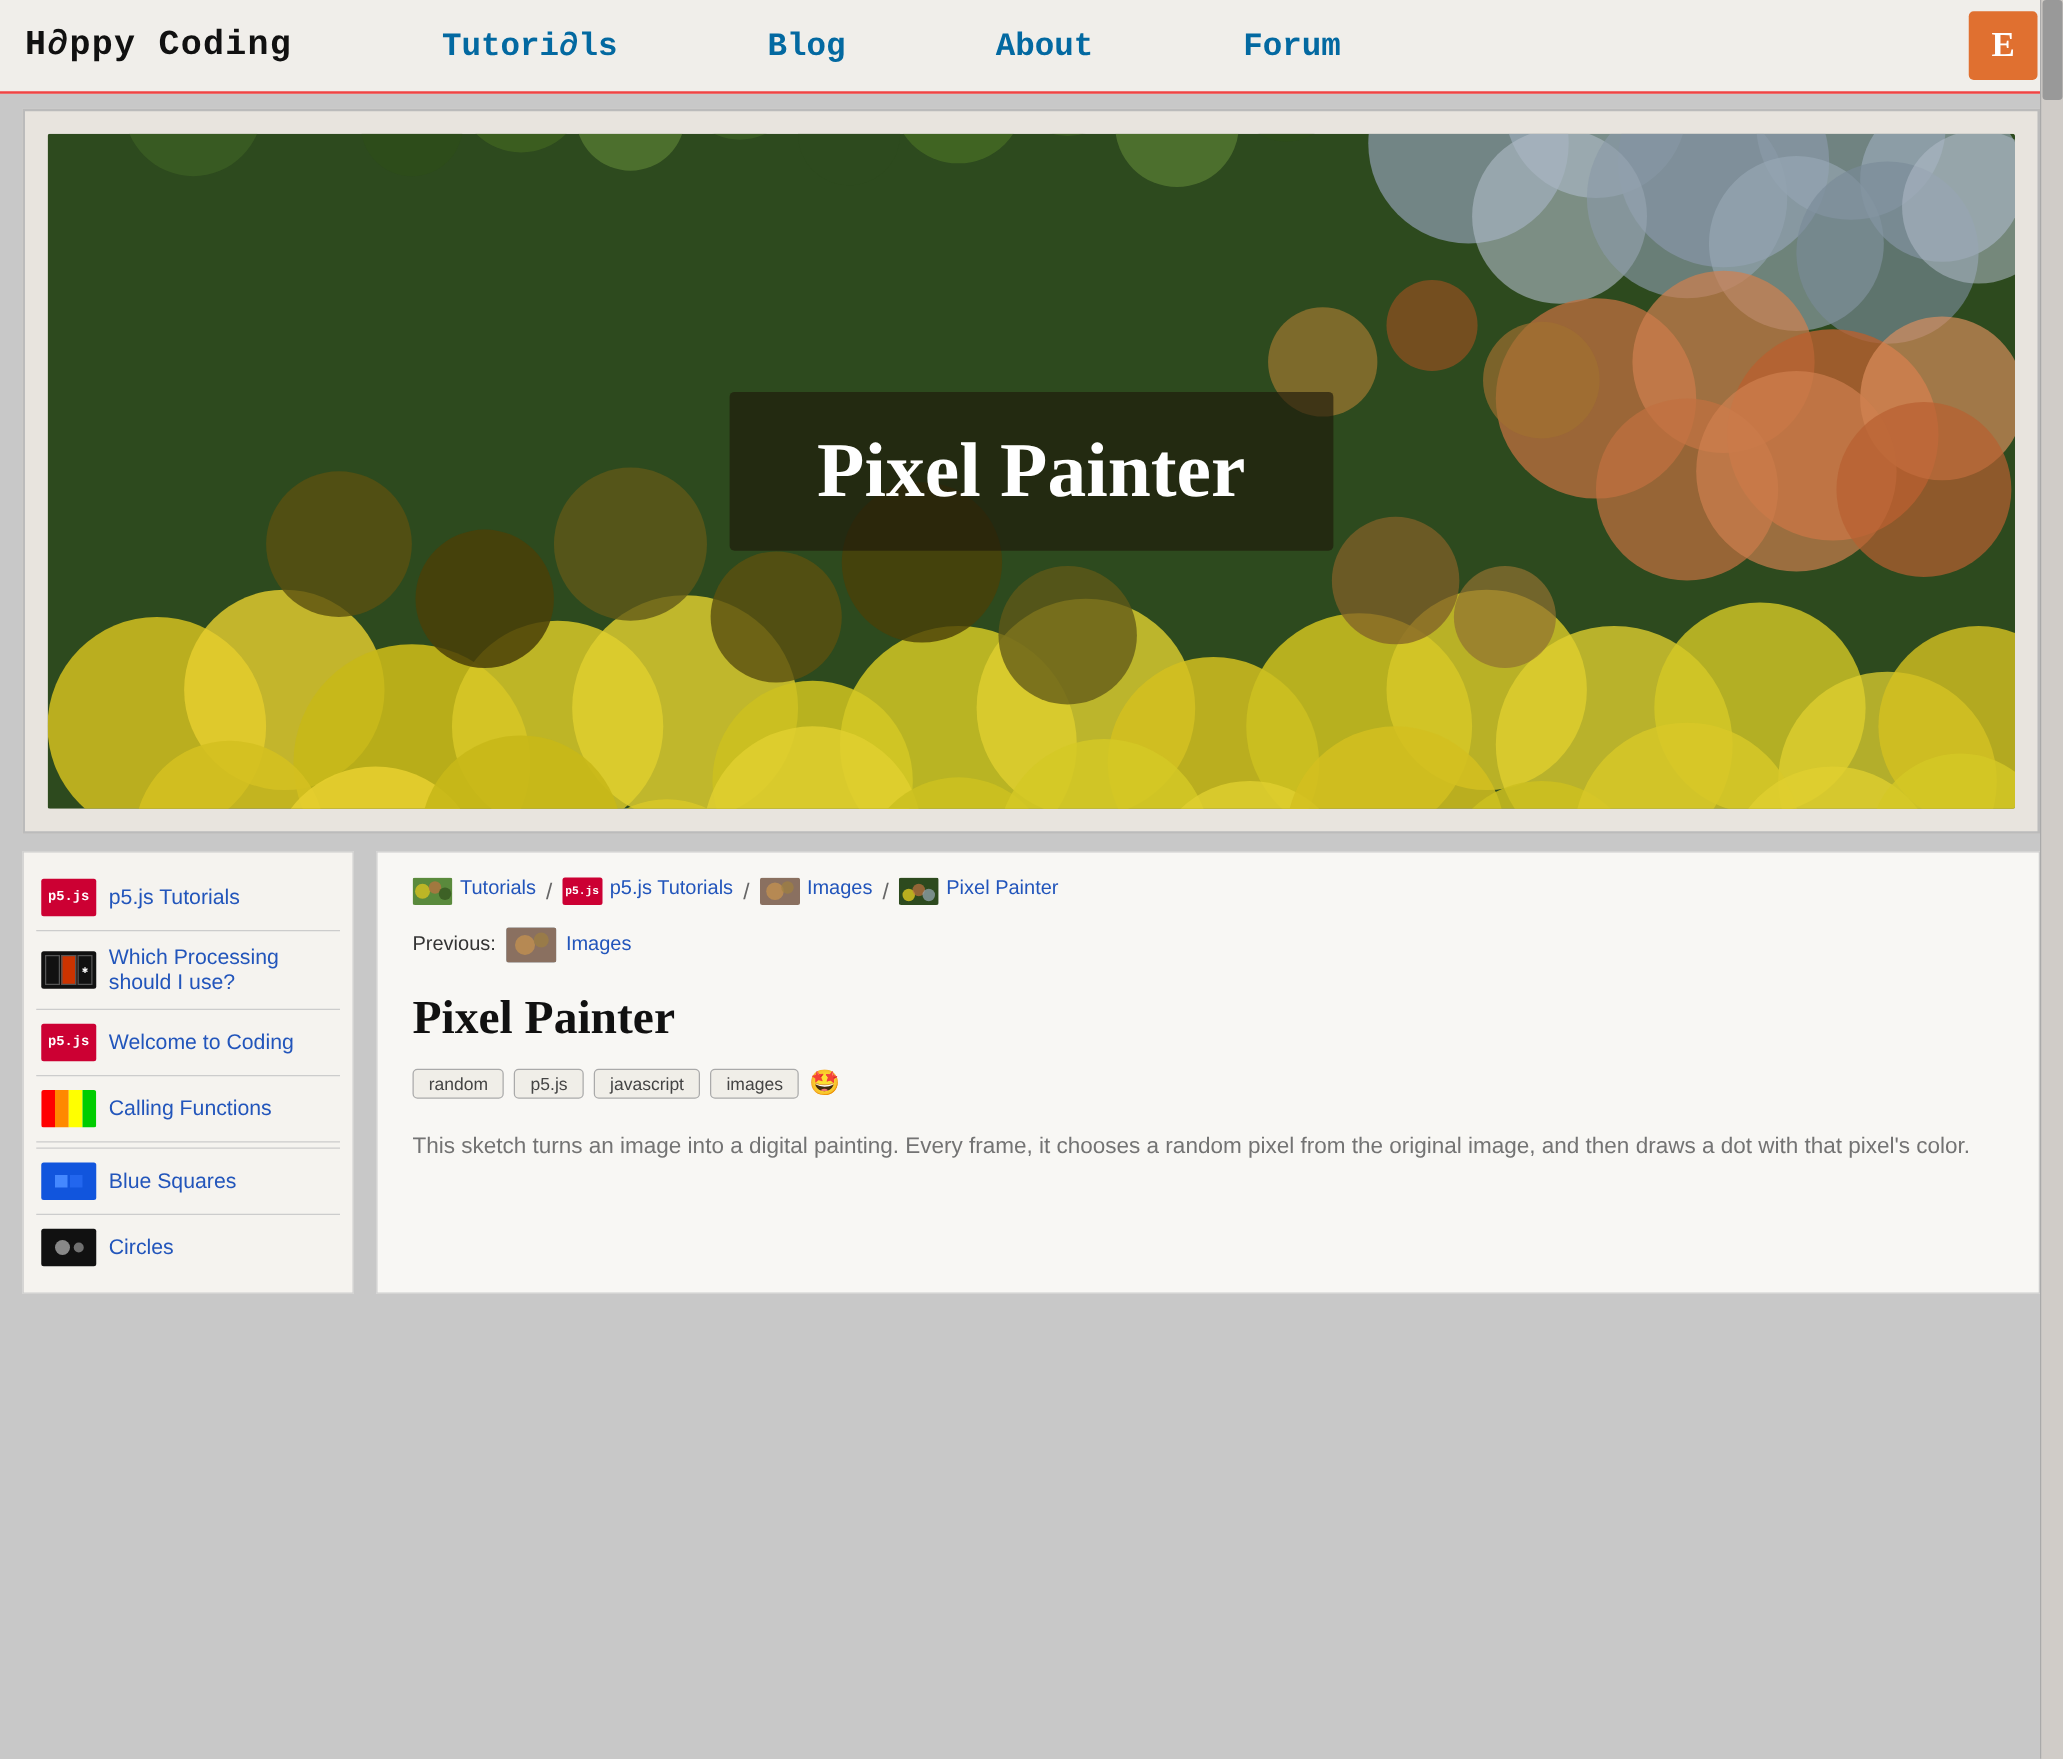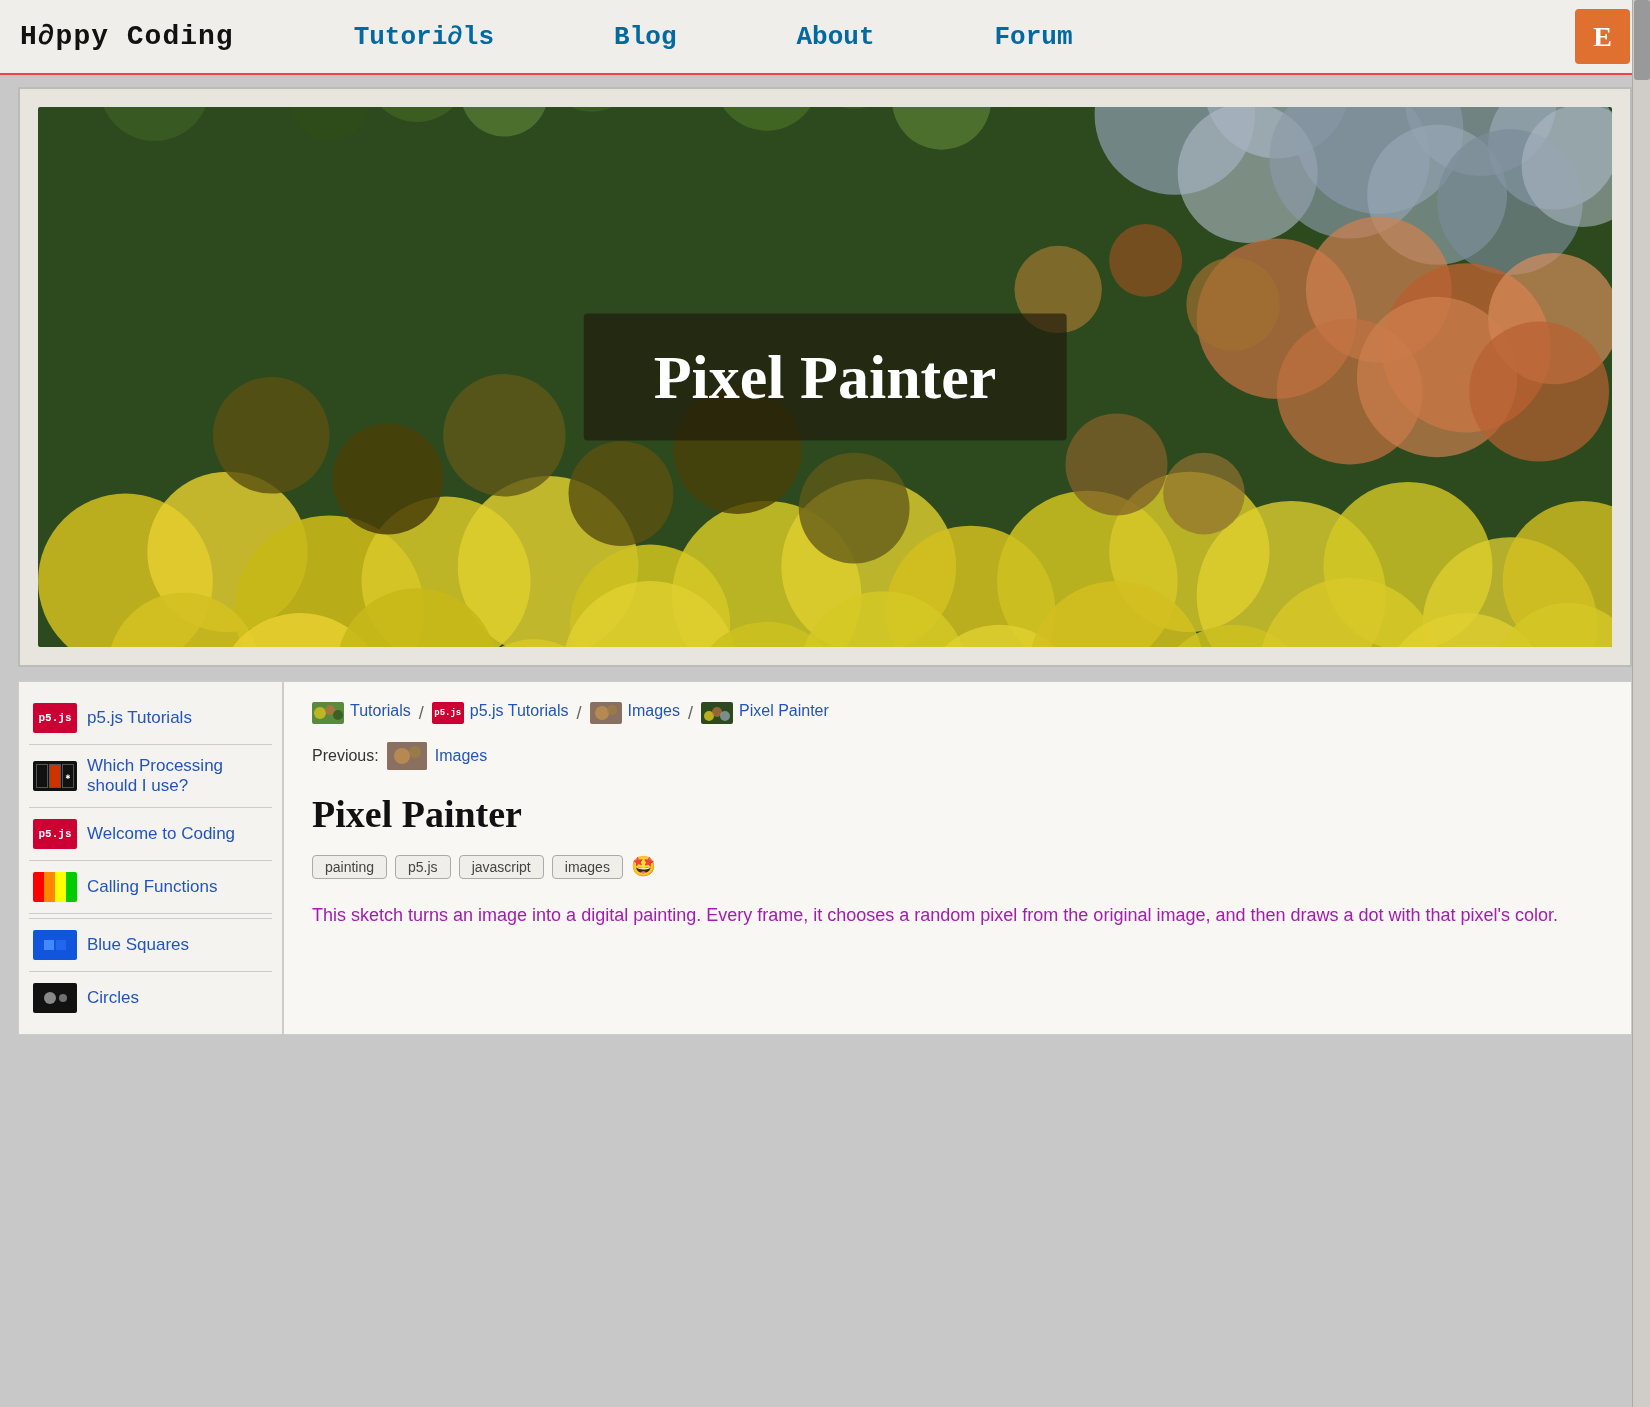--- a/index.html
+++ b/index.html
@@ -84,20 +84,21 @@
       font-size: 62px;
       font-weight: bold;
       font-family: Georgia, serif;
       white-space: nowrap;
     }
 
     
     .main-layout {
       display: flex;
       margin: 14px 18px 0 18px;
+      gap: 18px;
     }
 
     
     .sidebar {
       width: 265px;
       flex-shrink: 0;
       background: #f5f3ef;
       border: 1px solid #ccc;
       padding: 14px 10px;
     }
@@ -239,21 +240,21 @@
       cursor: pointer;
     }
     .tag-emoji {
       font-size: 20px;
     }
 
     
     .description {
       font-size: 18px;
       font-family: Arial, sans-serif;
-      color: #a21caf;
+      color: #737373;
       line-height: 1.6;
     }
 
     
     .scrollbar-track {
       position: fixed;
       right: 0;
       top: 0;
       width: 18px;
       height: 1407px;
@@ -494,21 +495,21 @@
           <circle cx="15" cy="14" r="8" fill="#c09050" opacity="0.8"></circle>
           <circle cx="28" cy="10" r="6" fill="#a08040" opacity="0.7"></circle>
         </svg>
       </div>
       <a class="prev-label">Images</a>
     </div>
 
     <h1 class="page-title">Pixel Painter</h1>
 
     <div class="tags">
-      <span class="tag">painting</span>
+      <span class="tag">random</span>
       <span class="tag">p5.js</span>
       <span class="tag">javascript</span>
       <span class="tag">images</span>
       <span class="tag-emoji">🤩</span>
     </div>
 
     <p class="description">This sketch turns an image into a digital painting. Every frame, it chooses a random pixel from the original image, and then draws a dot with that pixel's color.</p>
 
   </main>
 

